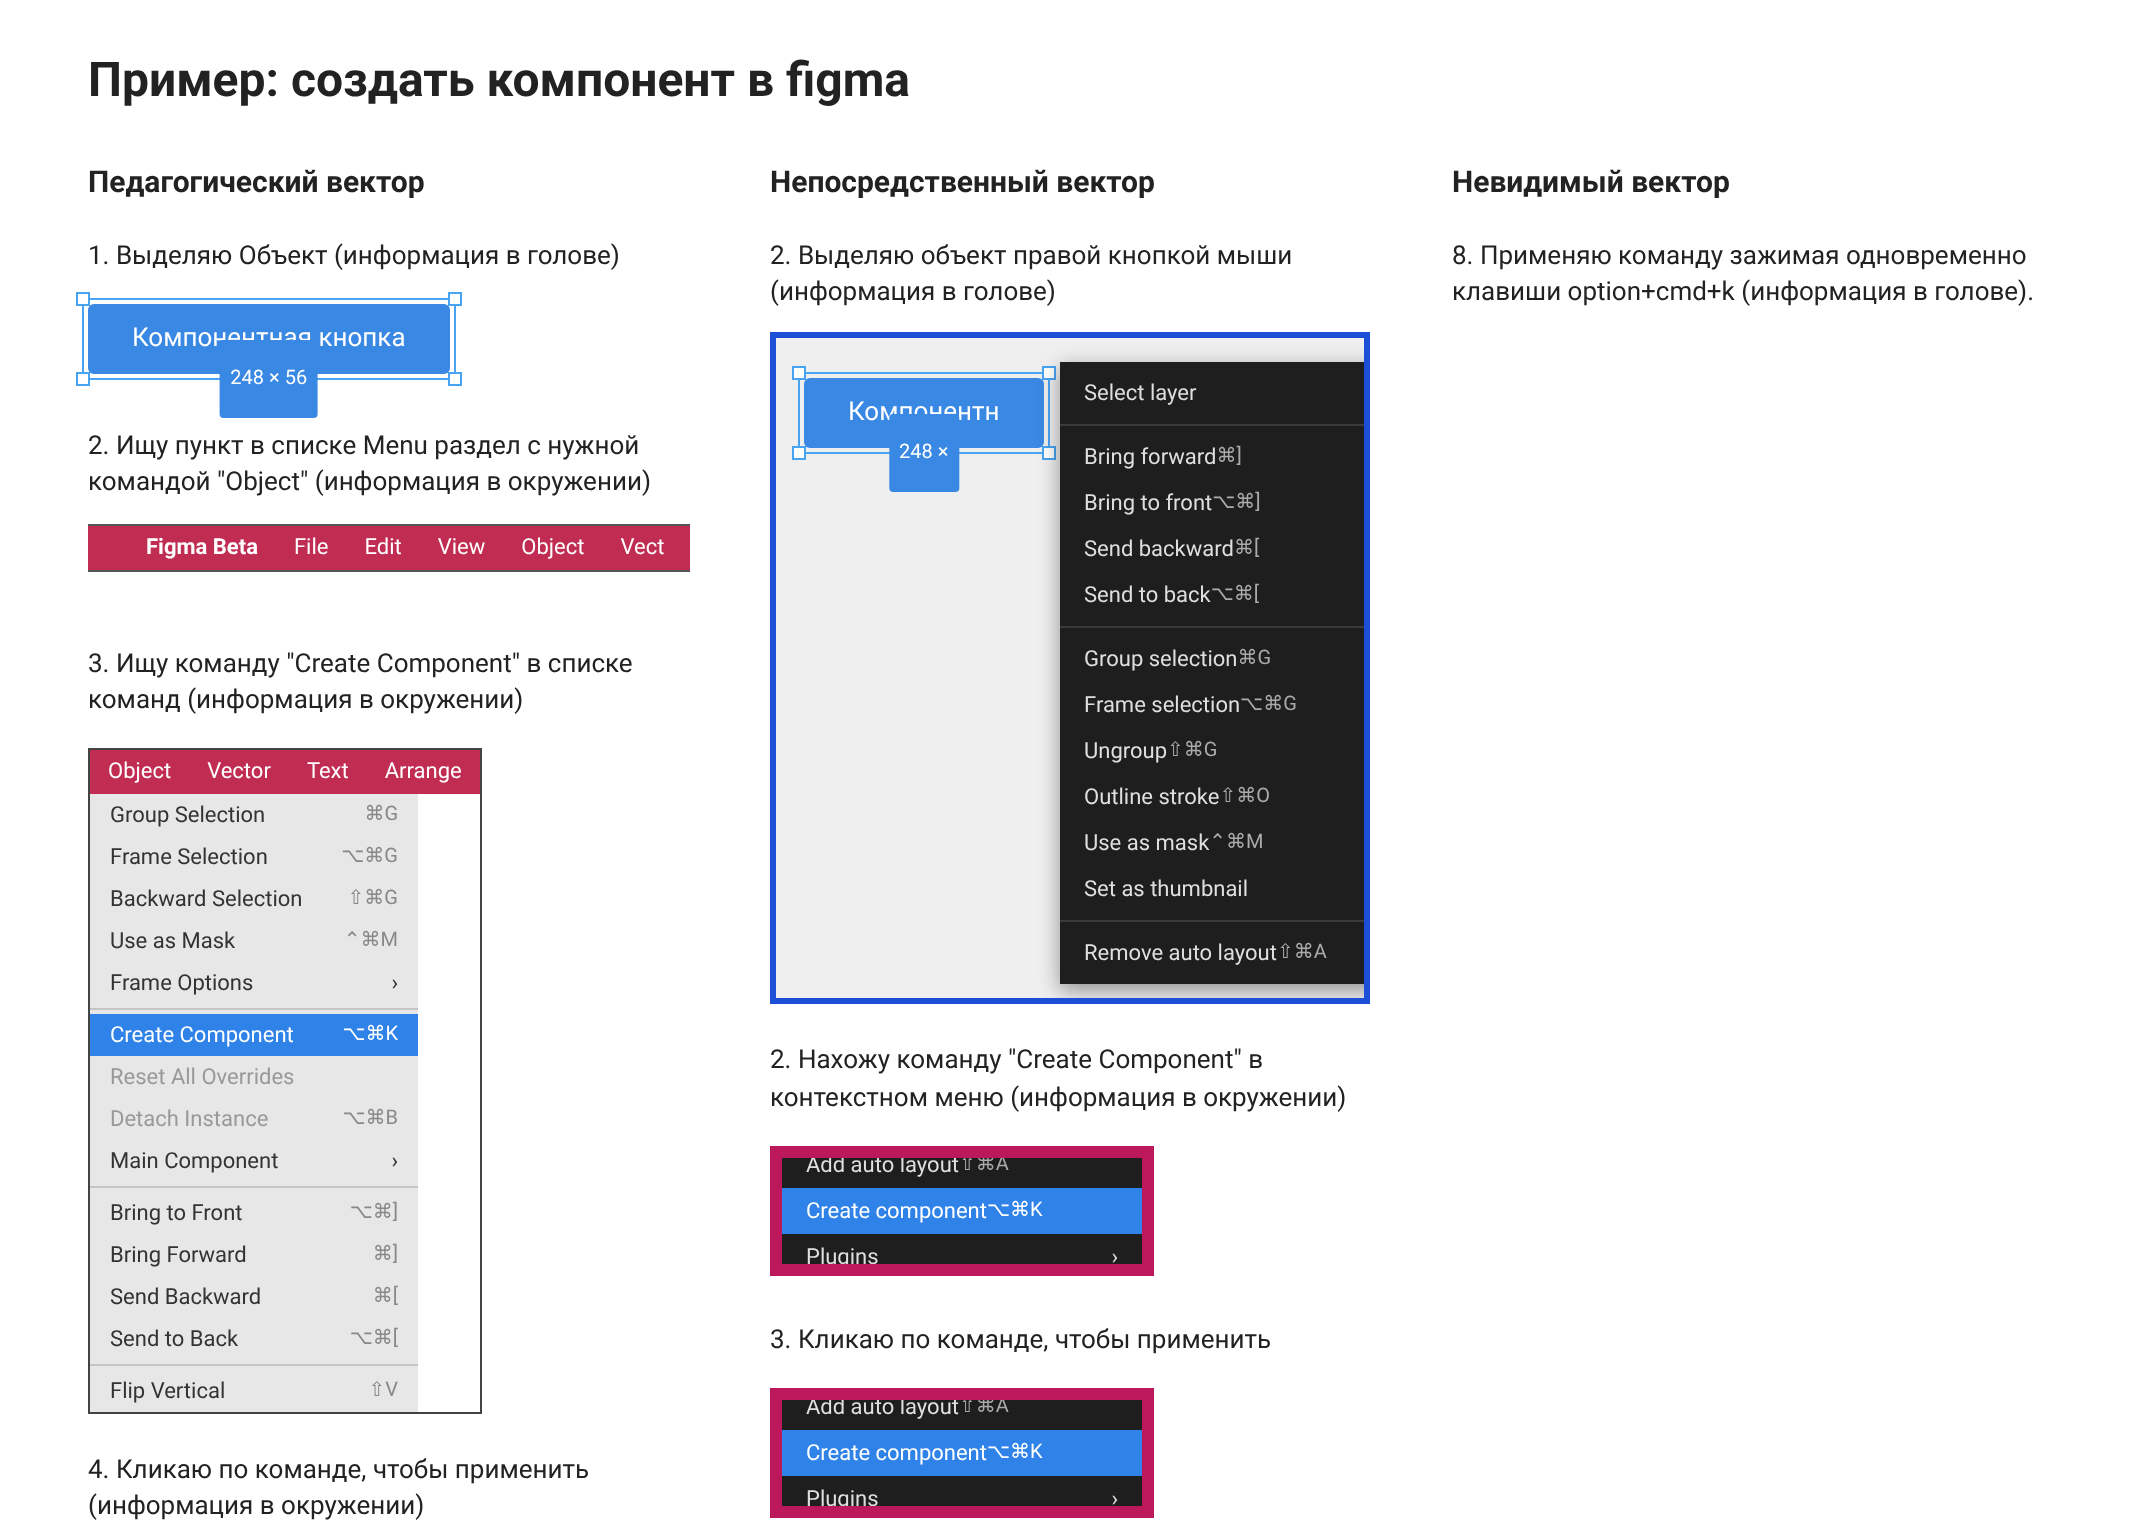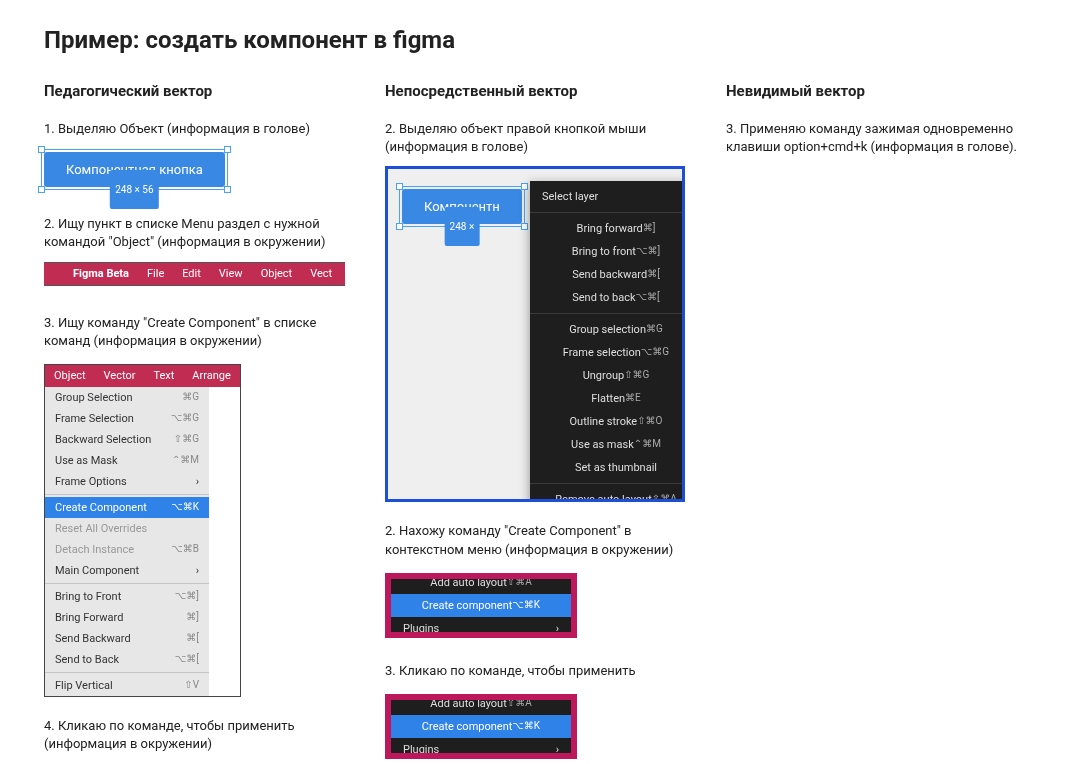--- a/index.html
+++ b/index.html
@@ -16,21 +16,21 @@
 .sel-btn{background:#3988E3;color:#fff;font-size:13px;padding:10px 22px;border-radius:3px;position:relative}
 .sel-frame{position:absolute;inset:-3px;border:1px solid #48A3F3}
 .sel-h{position:absolute;width:7px;height:7px;background:#fff;border:1px solid #48A3F3}
 .sel-h.tl{top:-4px;left:-4px}.sel-h.tr{top:-4px;right:-4px}
 .sel-h.bl{bottom:-4px;left:-4px}.sel-h.br{bottom:-4px;right:-4px}
 .sel-dim{position:absolute;bottom:-22px;left:50%;transform:translateX(-50%);background:#3988E3;color:#fff;font-size:10px;padding:14px 5px;border-radius:2px;white-space:nowrap}
 
 .gap{height:20px}
 
 
-.fbar{background:#C02C52;color:#fff;font-size:11px;display:flex;align-items:center;height:24px;overflow:hidden;margin-bottom:8px;border:1px solid #555;border-left:none;border-right:none}
+.fbar{background:#C02C52;color:#fff;font-size:11px;display:flex;align-items:center;height:24px;overflow:hidden;margin-bottom:18px;border:1px solid #555;border-left:none;border-right:none}
 .fbar .apple{padding:0 10px;font-size:12px}
 .fbar .it{padding:0 9px;white-space:nowrap}
 .fbar .name{font-weight:700}
 
 
 .gmenu-wrap{display:inline-block;border:1px solid #444;background:#fff;margin-top:4px}
 .grow-head{background:#C02C52;color:#fff;font-size:11px;display:flex;height:22px}
 .grow-head .it2{padding:4px 9px}
 .gmenu{background:#E7E7E7;font-size:11px;width:164px}
 .grow{display:flex;justify-content:space-between;padding:4px 10px;color:#333}
@@ -39,21 +39,21 @@
 .grow.sel{background:#2E82E8;color:#fff}
 .grow.dis{color:#999}
 .sc{color:#888;font-size:10px}
 .grow.sel .sc{color:#fff}
 
 
 .dark-wrap{position:relative;width:300px;border:3px solid #1d4ed8;margin-top:0;overflow:hidden;background:#efefef}
 .dark-canvas{position:relative;height:330px}
 .dark-sel{position:absolute;top:16px;left:14px}
 .dmenu{position:absolute;top:12px;left:142px;width:172px;background:#1E1E1E;color:#dfdfdf;font-size:11px;padding:4px 0;box-shadow:0 3px 10px rgba(0,0,0,0.4)}
-.drow{display:flex;justify-content:center;padding:5px 12px;white-space:nowrap}
+.drow{display:flex;justify-content:flex-start;padding:5px 12px;white-space:nowrap}
 .drow.sub::after{content:"›";margin-left:auto;padding-left:10px}
 .dsp{height:1px;background:#3a3a3a;margin:4px 0}
 .dsc{color:#aaa;font-size:10px}
 .drow.dsel{background:#2E82E8;color:#fff}
 .drow.dsel .dsc{color:#fff}
 
 
 .dsnip{display:inline-block;border:6px solid #be185d;margin-top:4px;overflow:hidden}
 .dsnip .dmenu2{background:#1E1E1E;color:#dfdfdf;font-size:11px;width:180px;padding:0}
 .dsnip .drow{padding:5px 12px}
@@ -213,24 +213,20 @@
             </div>
             <div class="drow">
               <span>Frame selection</span>
               <span class="dsc">⌥⌘G</span>
             </div>
             <div class="drow">
               <span>Ungroup</span>
               <span class="dsc">⇧⌘G</span>
             </div>
             <div class="drow">
-              <span>Flatten</span>
-              <span class="dsc">⌘E</span>
-            </div>
-            <div class="drow">
               <span>Outline stroke</span>
               <span class="dsc">⇧⌘O</span>
             </div>
             <div class="drow">
               <span>Use as mask</span>
               <span class="dsc">⌃⌘M</span>
             </div>
             <div class="drow">
               <span>Set as thumbnail</span>
             </div>
@@ -275,16 +271,16 @@
           </div>
           <div class="drow sub clip-bot">
             <span>Plugins</span>
           </div>
         </div>
   </div>
 </div>
 
 <div class="col col3">
   <h2>Невидимый вектор</h2>
-  <p class="step">3. Применяю команду зажимая одновременно клавиши option+cmd+k (информация в голове).</p>
+  <p class="step">8. Применяю команду зажимая одновременно клавиши option+cmd+k (информация в голове).</p>
 </div>
 
 </div>
 
 </body></html>

